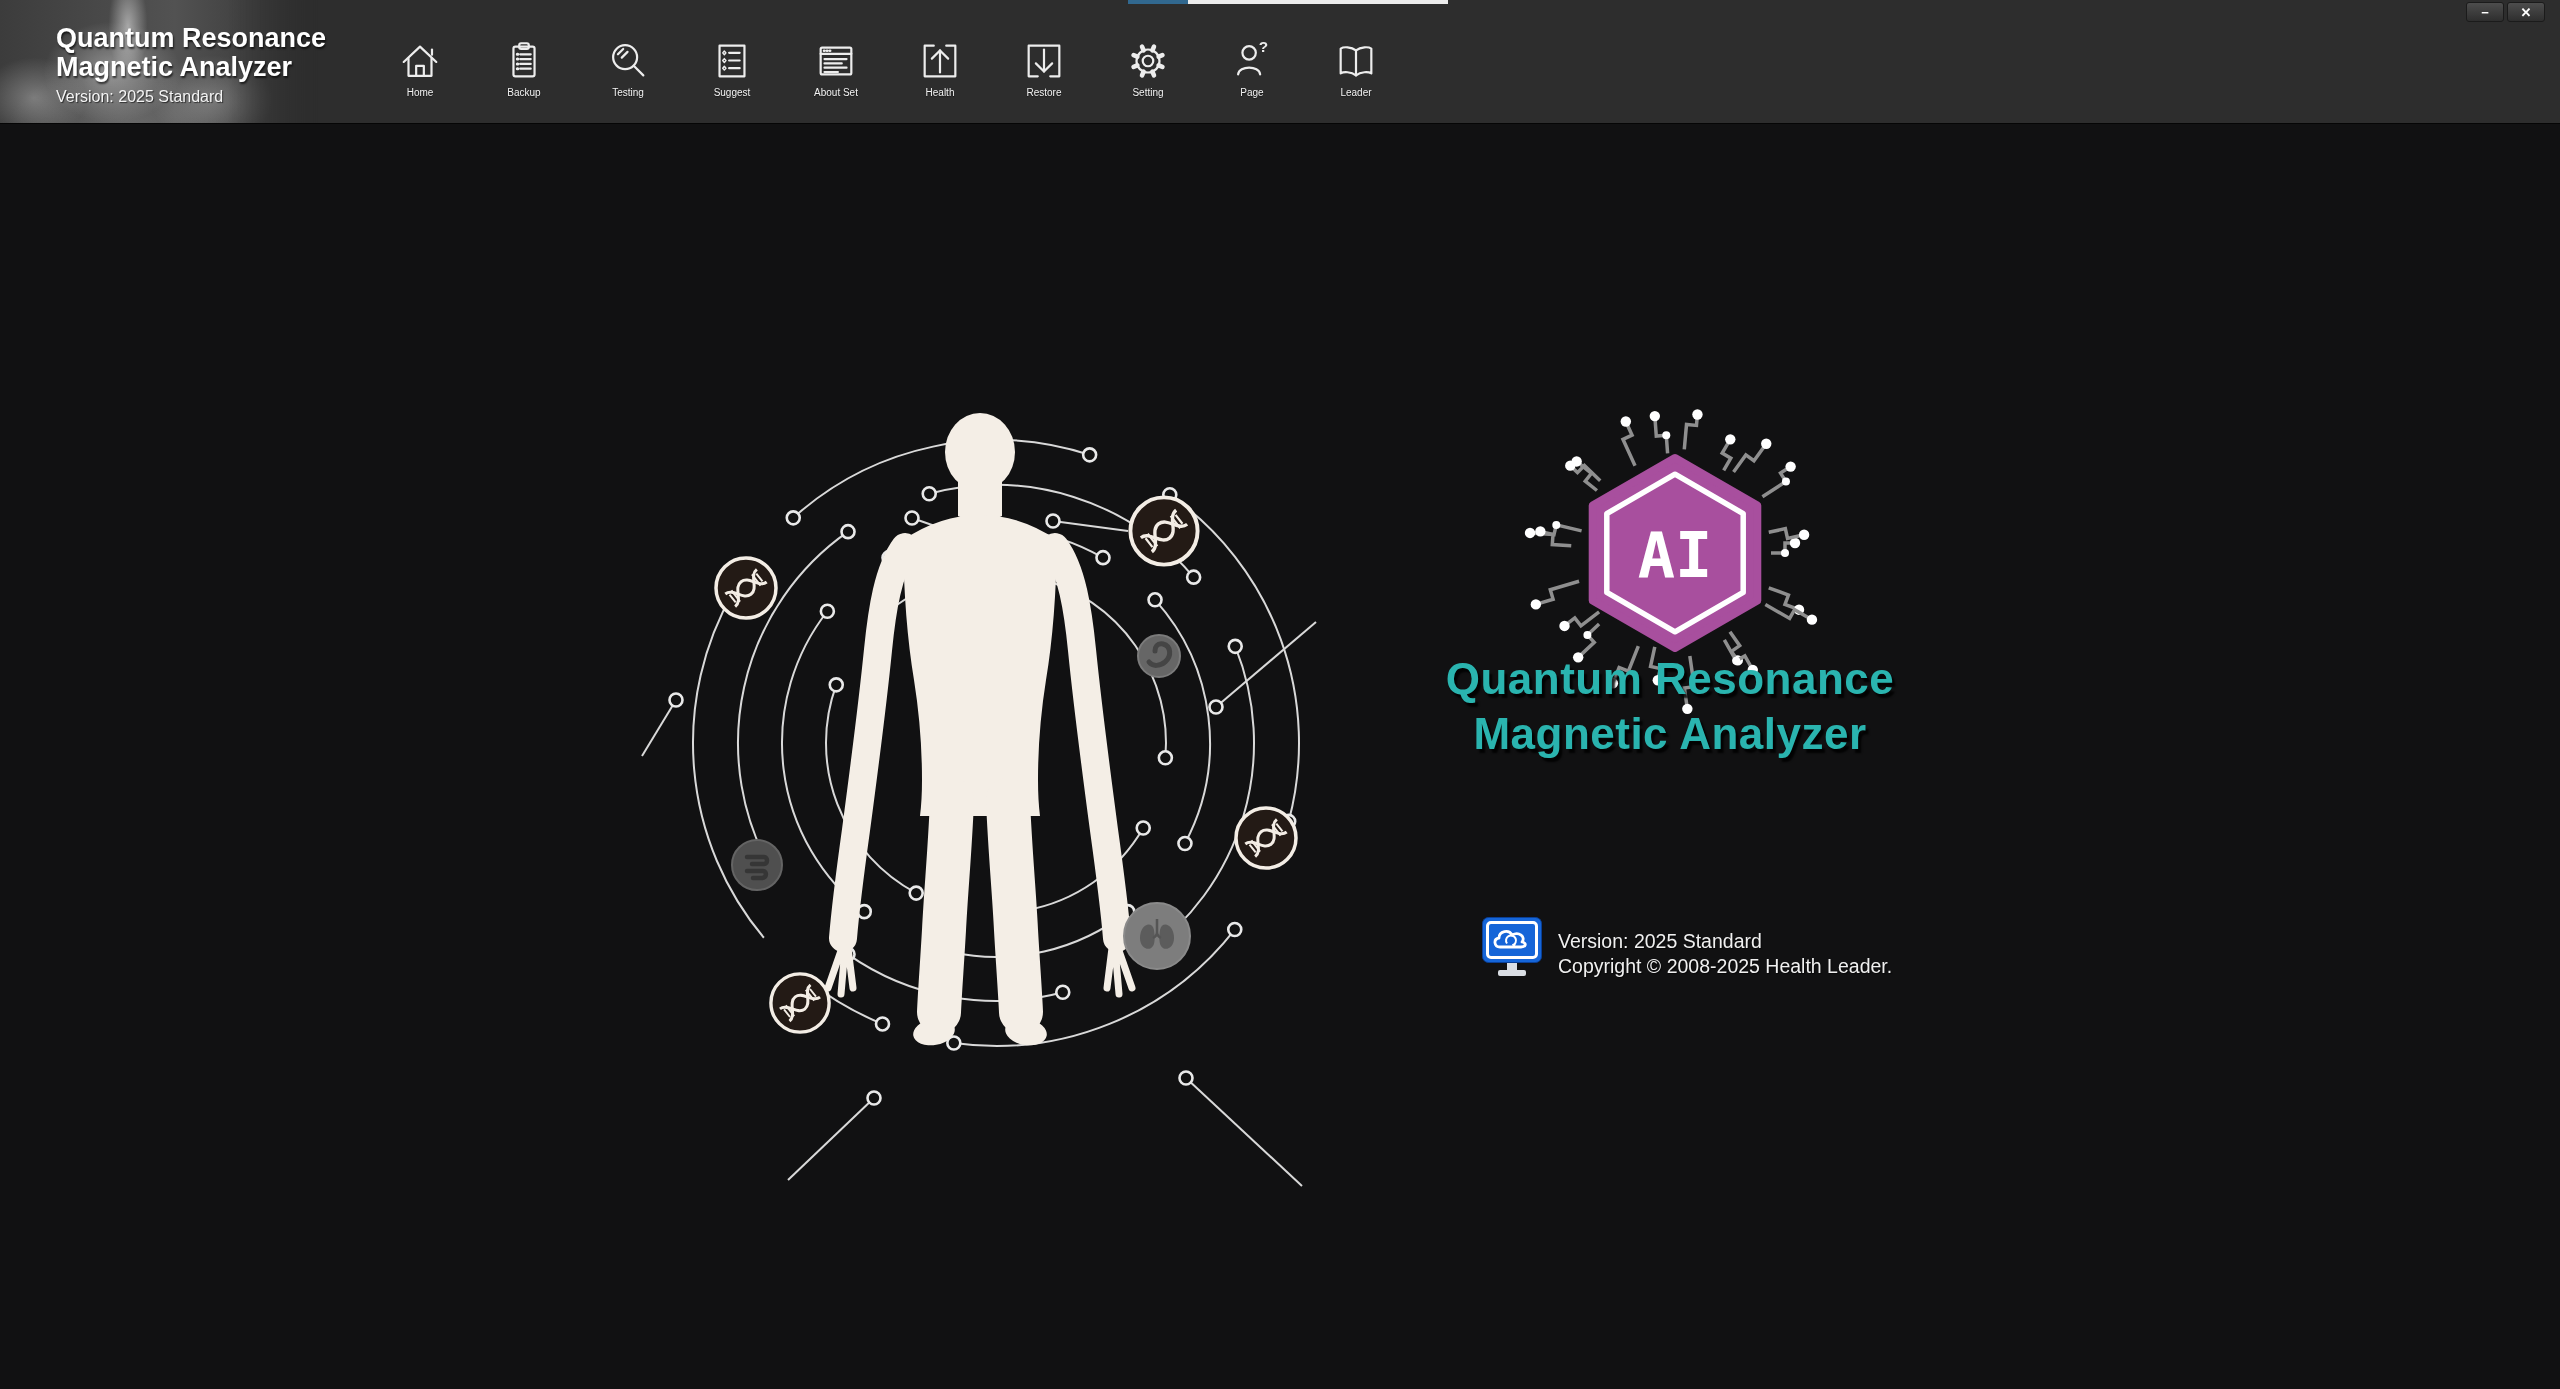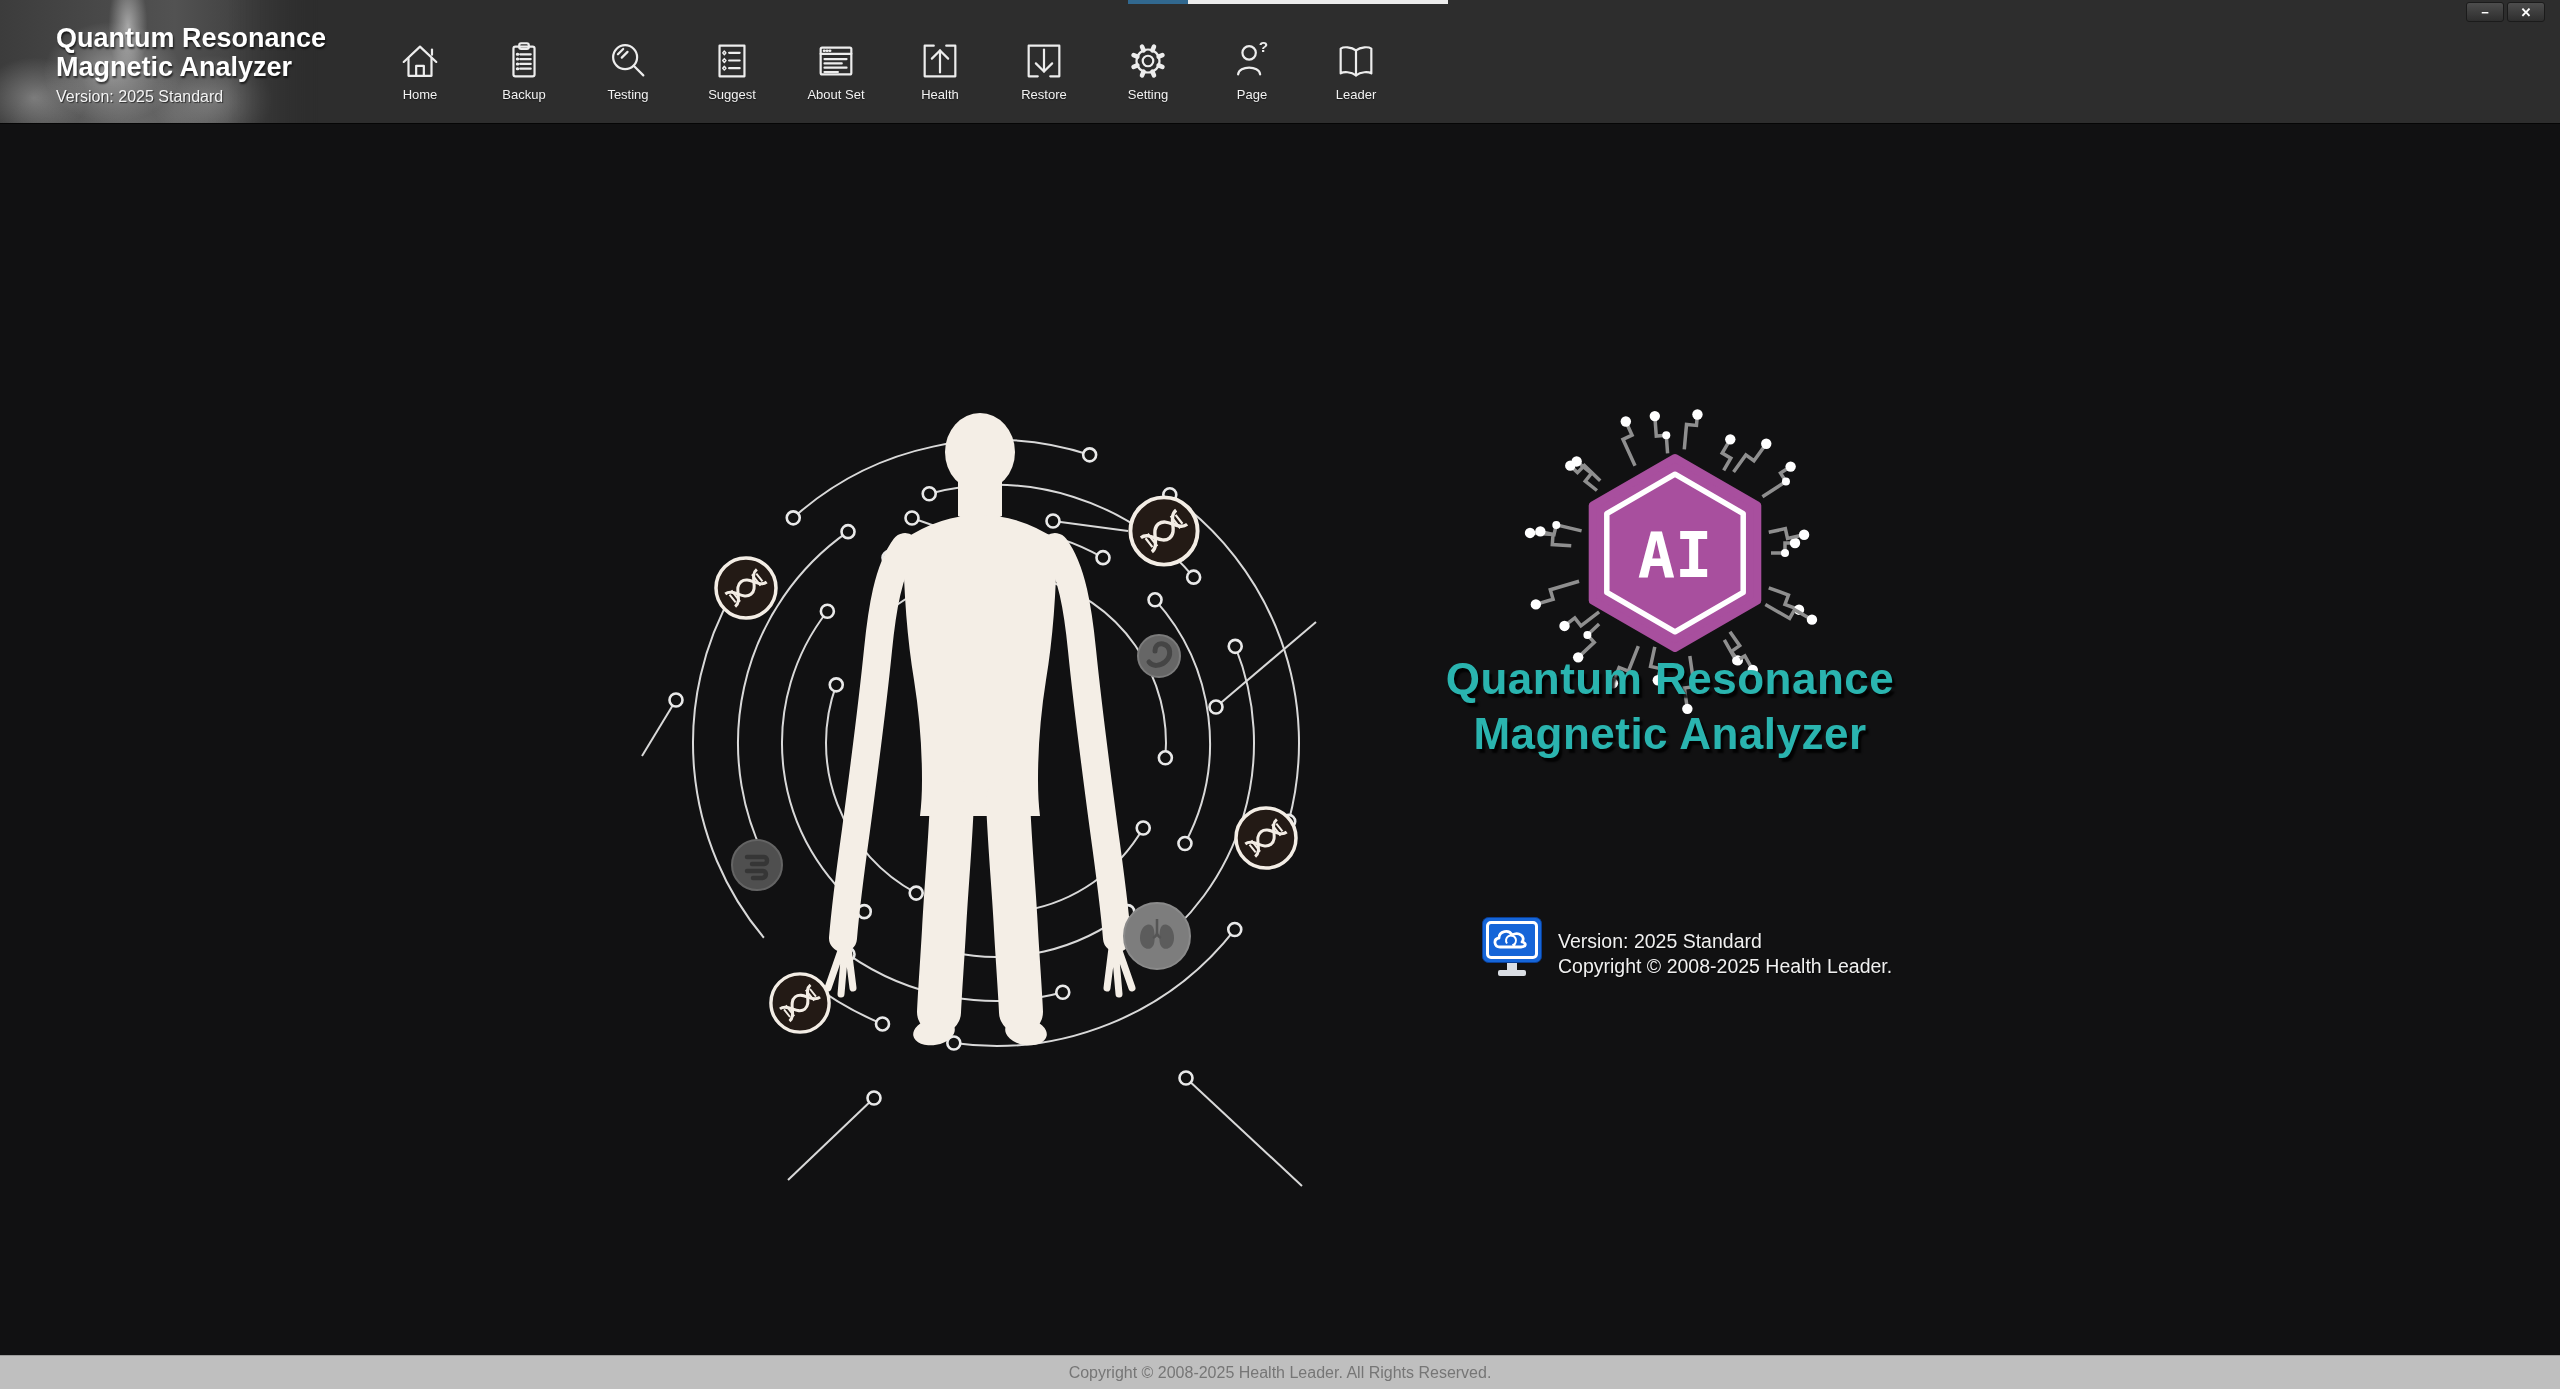--- a/index.html
+++ b/index.html
@@ -35,21 +35,21 @@
           color:#fff;display:flex;align-items:center;justify-content:center;
           font-size:13px;font-weight:bold;cursor:pointer;box-sizing:border-box;}
   #btn-min{left:2466px;}
   #btn-close{left:2507px;}
 
   
   #toolbar{position:absolute;left:378px;top:38px;display:flex;gap:20px;}
   .tb-item{width:84px;display:flex;flex-direction:column;align-items:center;cursor:pointer;}
   .tb-item svg{width:46px;height:46px;}
   .tb-item svg *{vector-effect:non-scaling-stroke;}
-  .tb-label{margin-top:3px;font-size:13px;color:#f2f2f2;text-shadow:0 1px 1px rgba(0,0,0,.5);
+  .tb-label{margin-top:3px;font-size:10px;color:#f2f2f2;text-shadow:0 1px 1px rgba(0,0,0,.5);
             white-space:nowrap;}
   .lineicon{stroke:#ededed;stroke-width:2.2;fill:none;stroke-linecap:round;stroke-linejoin:round;}
 
   
   #hero-title{position:absolute;left:1380px;top:651px;width:580px;text-align:center;
               font-size:44px;font-weight:bold;color:#2ab4af;line-height:55px;
               letter-spacing:.5px;text-shadow:3px 4px 2px rgba(0,0,0,.85);}
   #version-panel{position:absolute;left:1481px;top:916px;display:flex;gap:15px;align-items:flex-start;}
   #version-text{font-size:19.5px;color:#f0f0f0;line-height:24.5px;padding-top:13px;
                 text-shadow:1px 1px 1px rgba(0,0,0,.6);white-space:nowrap;}
@@ -389,16 +389,13 @@
       <path d="M32.5 31.5 l-1.2 -3.6 l3.7 0.7 z" fill="#ffffff"></path>
       <path d="M26 47 h10 v7 h-10 z" fill="#dadee4"></path>
       <rect x="17" y="54" width="28" height="6" rx="2" fill="#dadee4"></rect>
     </svg>
     <div id="version-text">
       <div>Version: 2025 Standard</div>
       <div>Copyright © 2008-2025 Health Leader.</div>
     </div>
   </div>
 
-  <div id="statusbar">
-    <span>Copyright © 2008-2025 Health Leader. All Rights Reserved.</span>
-  </div>
 </div>
 
 </body></html>

